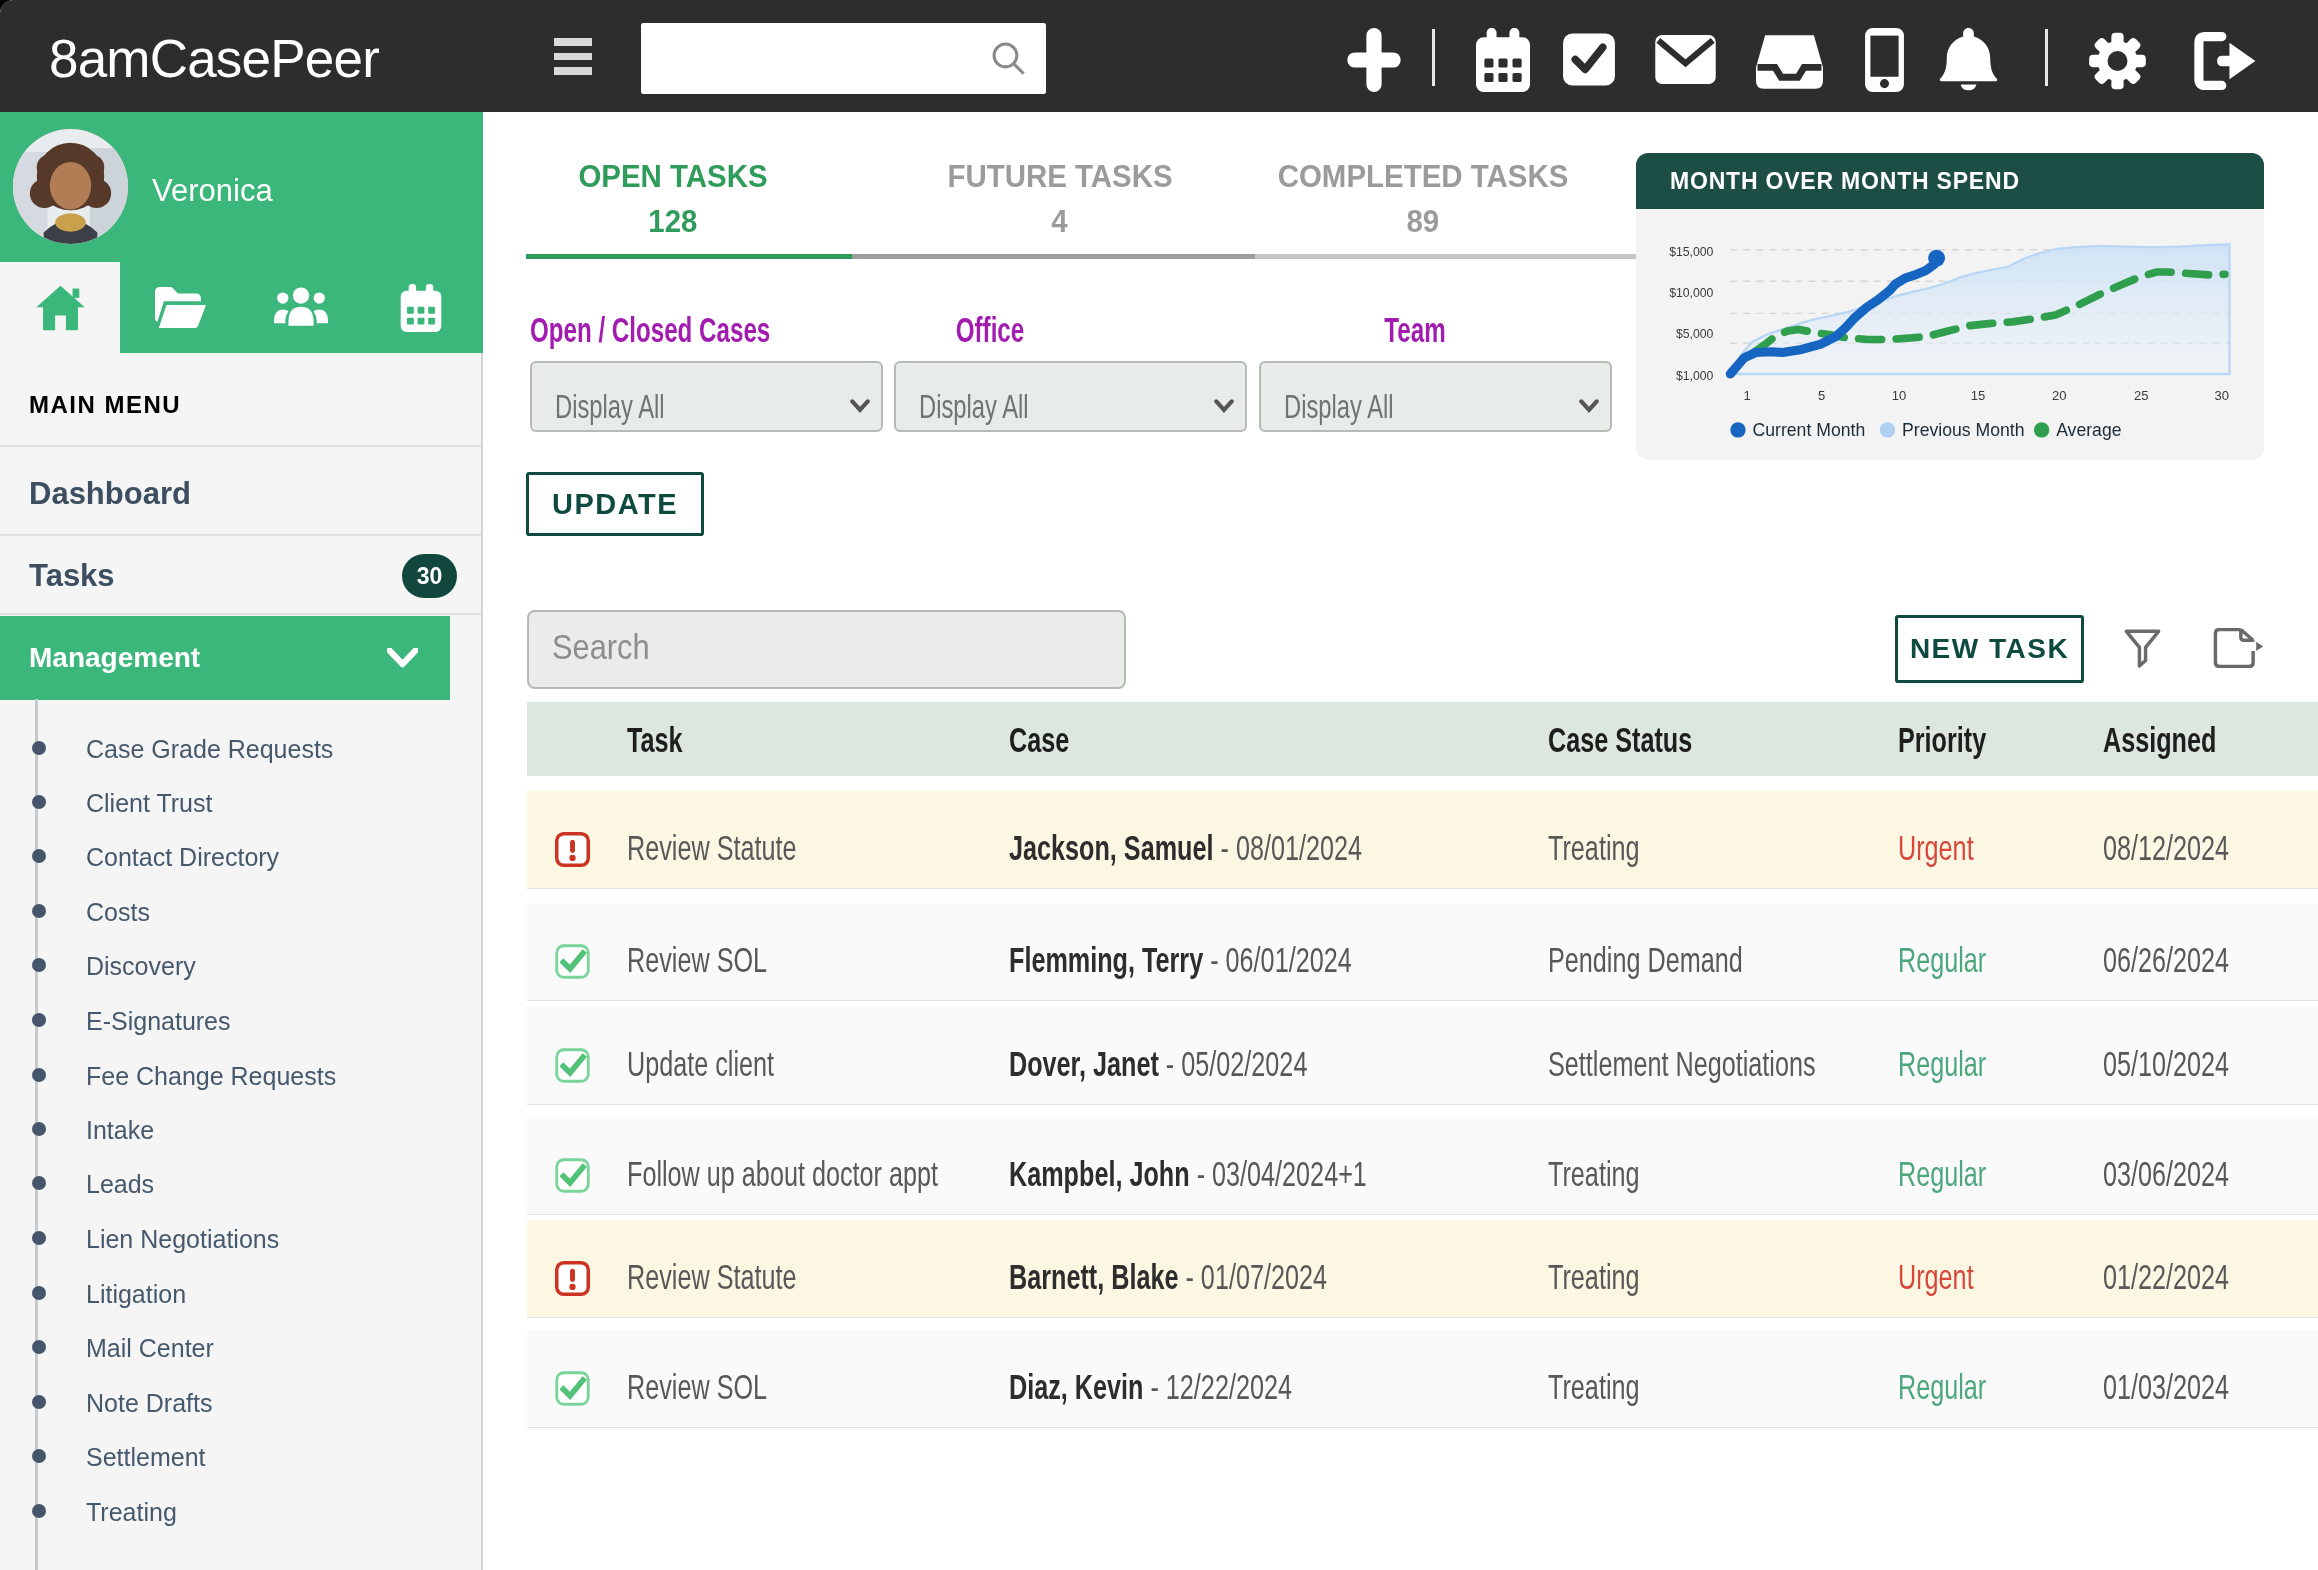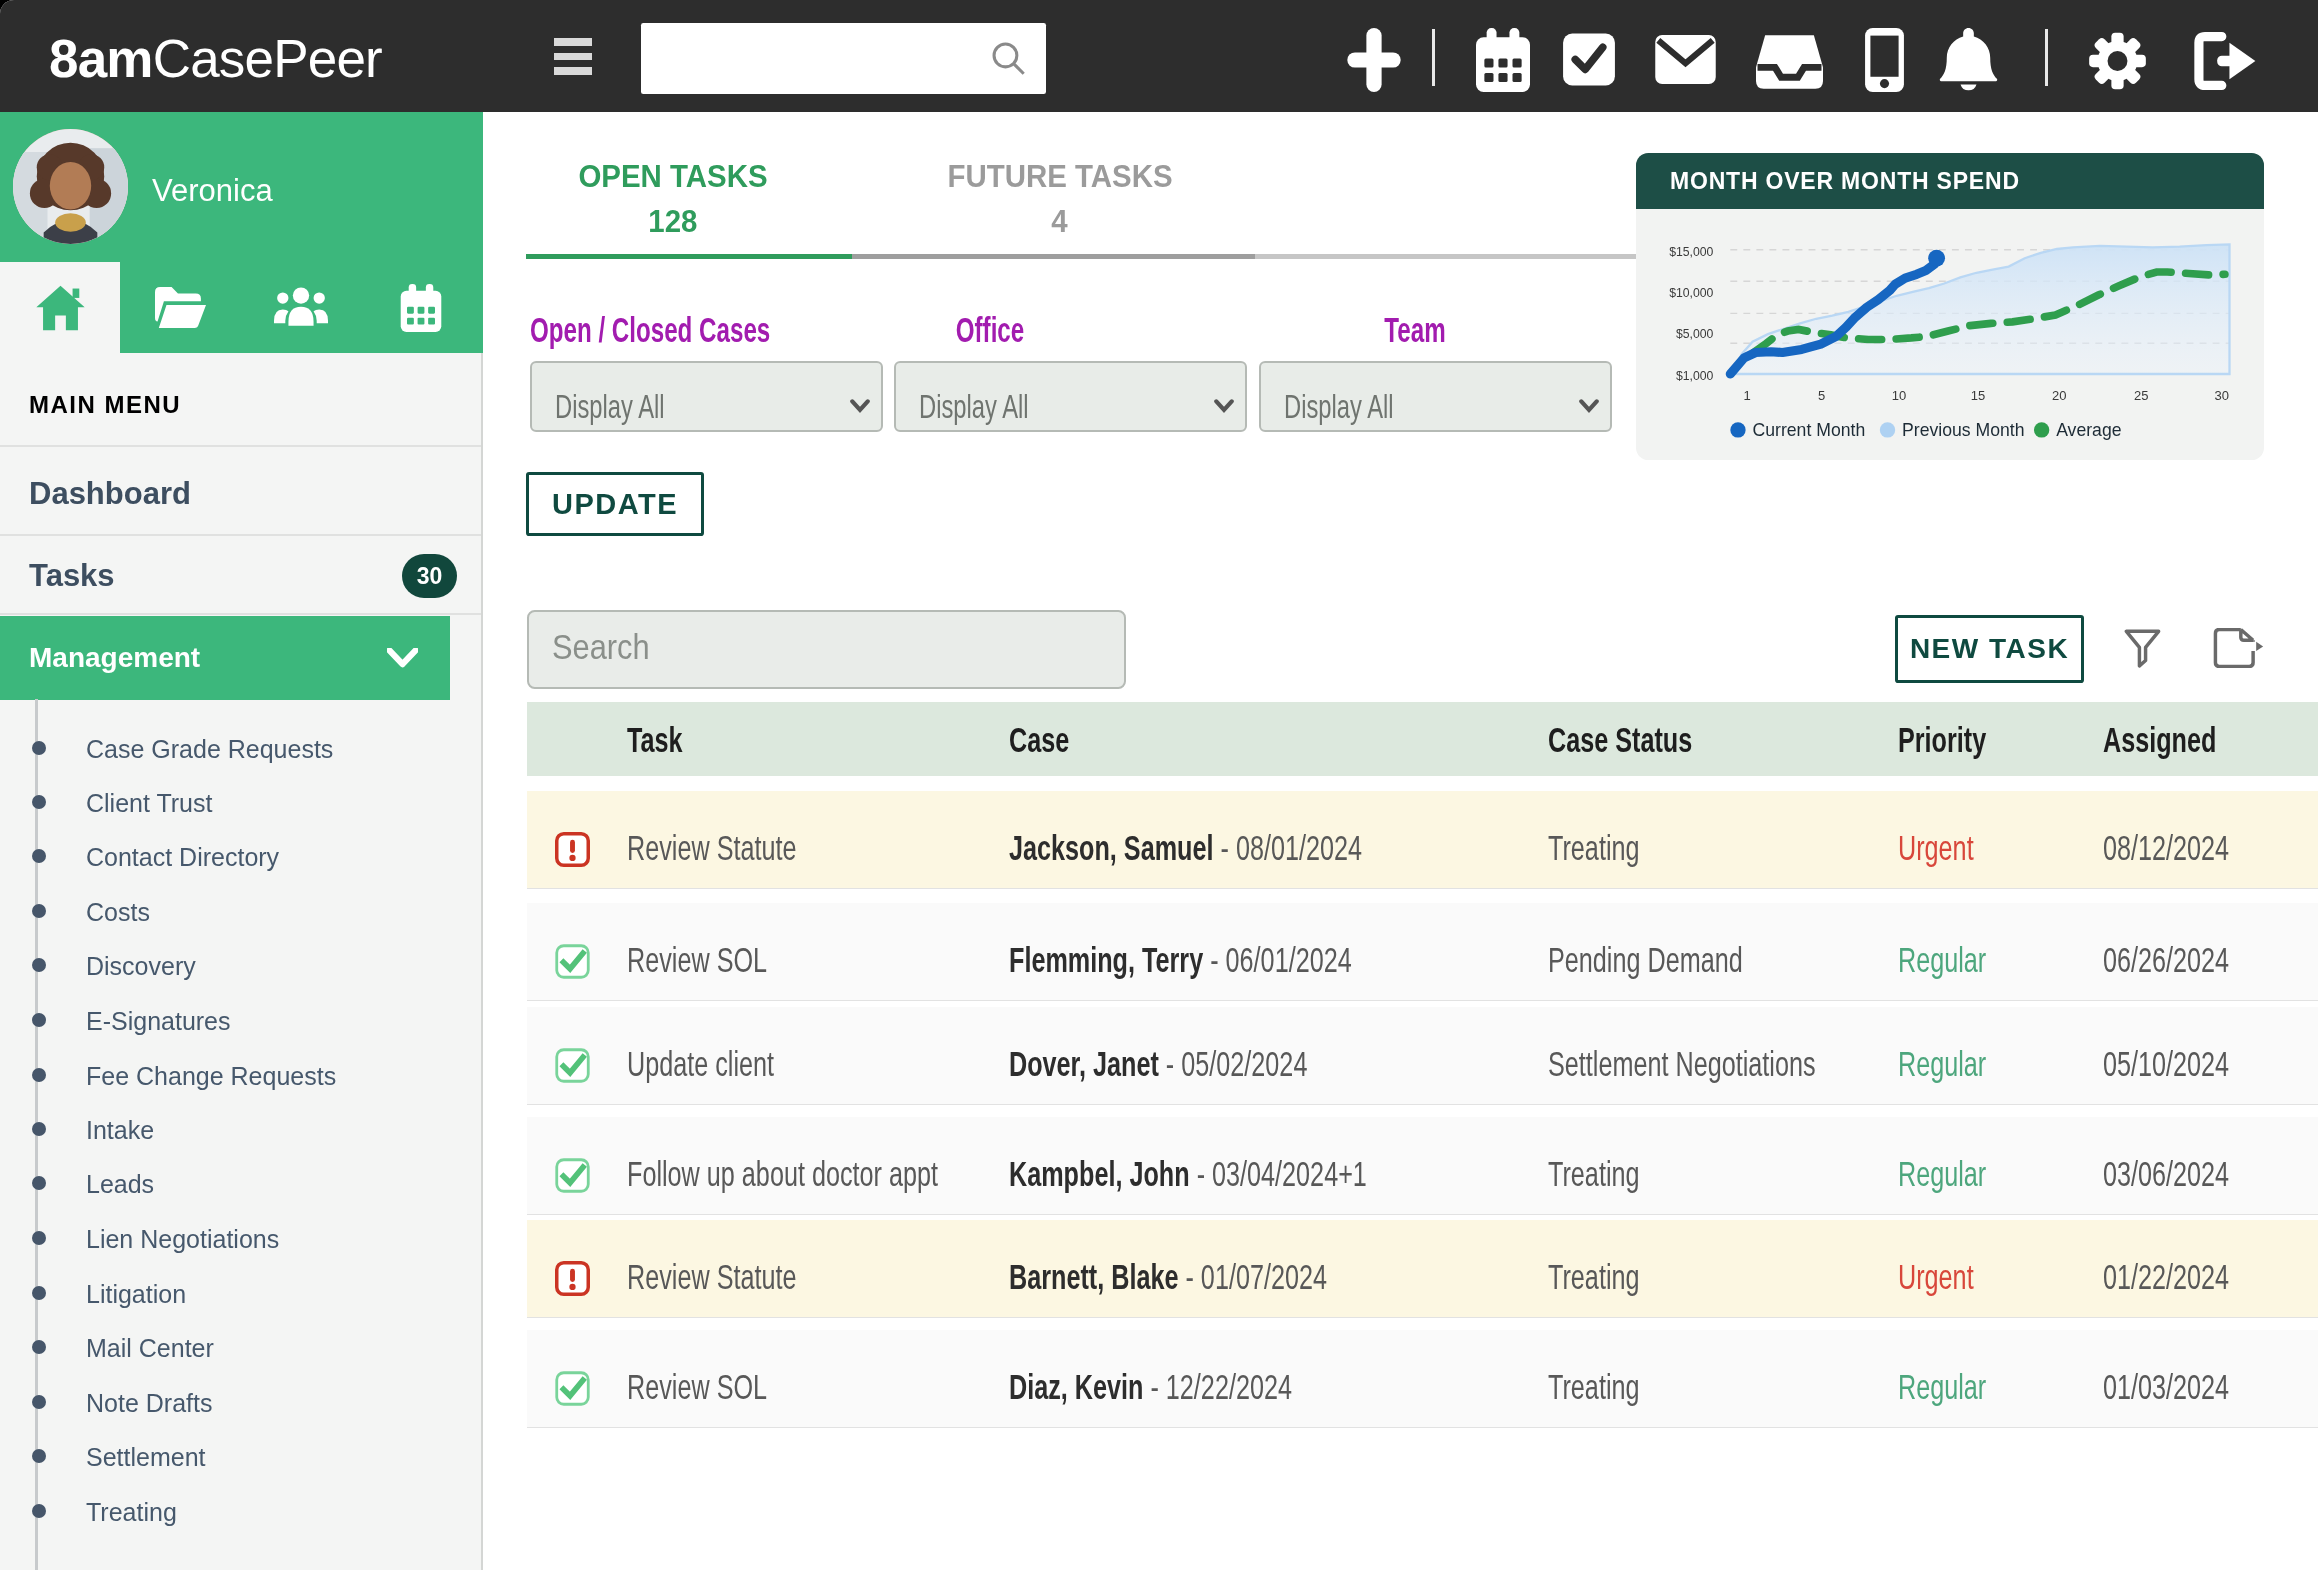--- a/index.html
+++ b/index.html
@@ -1,21 +1,21 @@
 <!DOCTYPE html>
 <html style="font-size:12.3px"><head>
 <meta charset="utf-8">
 <style>
 * { margin:0; padding:0; box-sizing:border-box; }
 html,body { width:2319px; height:1570px; background:#000; font-family:"Liberation Sans", sans-serif; }
 #win { position:absolute; left:0; top:0; width:2319px; height:1570px; border-radius:14px 0 0 0; overflow:hidden; background:#fff; }
 
 #hdr { position:absolute; left:0; top:0; width:2319px; height:112px; background:#2d2d2d; }
 #logo { position:absolute; left:49px; top:28px; color:#fff; font-size:53px; letter-spacing:-0.8px; }
-#logo b { font-weight:700;margin-top:8px; }
+#logo b { font-weight:400;margin-top:8px; }
 #logo span.cp { font-weight:400; }
 #burger { position:absolute; left:554px; top:38px; width:38px; }
 #burger div { height:7.7px; background:#d9d9d9; margin-bottom:7px; }
 #hsearch { position:absolute; left:641px; top:23px; width:405px; height:71px; background:#fff; border-radius:2.3px; }
 .hdiv { position:absolute; top:29px; width:3.1px; height:57px; background:#e8e8e8; }
 
 #side { position:absolute; left:0; top:112px; width:483px; height:1458px; background:#f4f5f4; border-right:2.3px solid #d4d6d4; }
 #prof { position:absolute; left:0; top:0; width:483px; height:150px; background:#3cb77c; }
 #tabsrow { position:absolute; left:0; top:150px; width:483px; height:91px; background:#3cb77c; }
 .stab { position:absolute; top:0; width:120px; height:91px; display:flex; align-items:center; justify-content:center; }
@@ -217,20 +217,21 @@
     <div class="sub" style="top:1113px"><i></i>Lien Negotiations</div>
     <div class="sub" style="top:1168px"><i></i>Litigation</div>
     <div class="sub" style="top:1222px"><i></i>Mail Center</div>
     <div class="sub" style="top:1277px"><i></i>Note Drafts</div>
     <div class="sub" style="top:1331px"><i></i>Settlement</div>
     <div class="sub" style="top:1386px"><i></i>Treating</div>
   </div>
   <div id="main">
     <div class="tabt" style="left:188px; top:46px; color:#2f9c5c;"><span class="condc" style="transform:scaleX(0.92)">OPEN TASKS</span><br><span class="condc" style="transform:scaleX(0.92);margin-top:7.7px">128</span></div>
     <div class="tabt" style="left:575px; top:46px; color:#9b9b9b;"><span class="condc" style="transform:scaleX(0.92)">FUTURE TASKS</span><br><span class="condc" style="transform:scaleX(0.92);margin-top:7.7px">4</span></div>
+    <div class="tabt" style="left:938px; top:46px; color:#9b9b9b;"><span class="condc" style="transform:scaleX(0.92)">COMPLETED TASKS</span><br><span class="condc" style="transform:scaleX(0.92);margin-top:7.7px">89</span></div>
     <div class="tabu" style="left:41px; width:326px; background:#2f9c5c;"></div>
     <div class="tabu" style="left:367px; width:403px; background:#9e9e9e;"></div>
     <div class="tabu" style="left:770px; width:403px; background:#c6c6c6;"></div>
 
     <div class="flabel" style="left:45px;"><span class="cond">Open / Closed Cases</span></div>
     <div class="flabel" style="left:505px; transform:translateX(-50%);"><span class="condc">Office</span></div>
     <div class="flabel" style="left:930px; transform:translateX(-50%);"><span class="condc">Team</span></div>
     <div class="fsel" style="left:45px;">
         <span class="dt cond">Display All</span>
         <svg width="20" height="14" viewBox="0 0 26 18">

